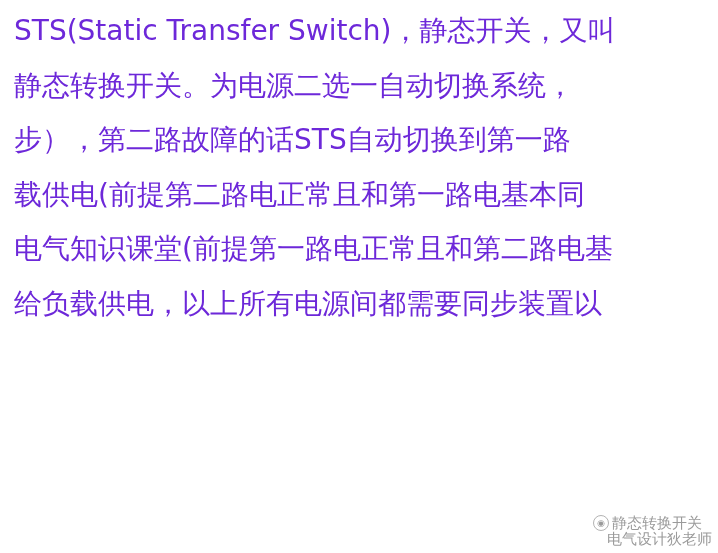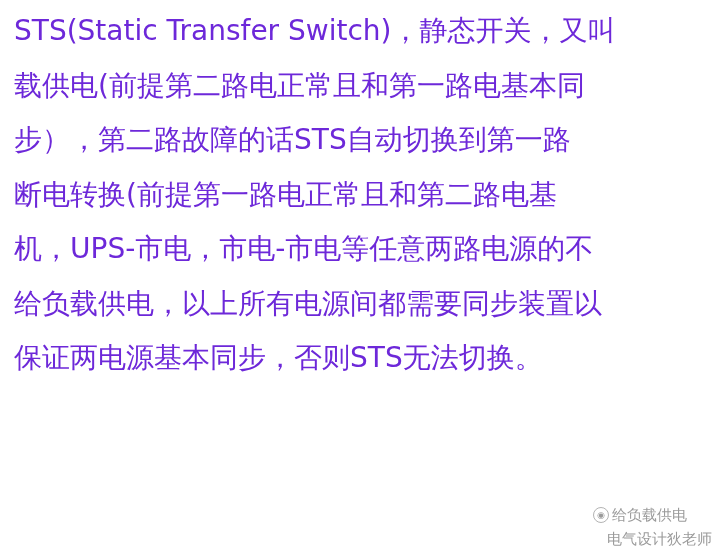--- a/index.html
+++ b/index.html
@@ -12,34 +12,33 @@
   }
   .line { display:block; height:54.5px; }
   .wm {
     position:absolute; right:6px; bottom:6px;
     font-family:"DejaVu Sans",sans-serif; font-size:15px; line-height:15px;
     color:rgba(120,120,120,0.75); text-align:left;
     text-shadow:0 0 1px #fff;
   }
   .wm .row1 { display:flex; align-items:center; gap:3px; }
   .wm .logo { width:14px; height:14px; border-radius:50%; border:1px solid rgba(160,160,160,0.8); display:inline-block; font-size:9px; line-height:14px; text-align:center; }
-  .wm .row2 { padding-left:14px; margin-top:9px; }
+  .wm .row2 { padding-left:14px; margin-top:1px; }
 </style>
 </head>
 <body>
 
 <div class="doc">
   <span class="line">STS(Static Transfer Switch)，静态开关，又叫</span>
+  <span class="line">静态转换开关。为电源二选一自动切换系统，</span>
+  <span class="line">步），第二路故障的话STS自动切换到第一路</span>
   <span class="line">载供电(前提第二路电正常且和第一路电基本同</span>
-  <span class="line">步），第二路故障的话STS自动切换到第一路</span>
-  <span class="line">断电转换(前提第一路电正常且和第二路电基</span>
-  <span class="line">机，UPS-市电，市电-市电等任意两路电源的不</span>
+  <span class="line">电气知识课堂(前提第一路电正常且和第二路电基</span>
   <span class="line">给负载供电，以上所有电源间都需要同步装置以</span>
-  <span class="line">保证两电源基本同步，否则STS无法切换。</span>
 </div>
 
 <div class="wm">
   <div class="row1">
     <span class="logo">◉</span>
-    <span>给负载供电</span>
+    <span>静态转换开关</span>
   </div>
   <div class="row2">电气设计狄老师</div>
 </div>
 
 </body></html>

